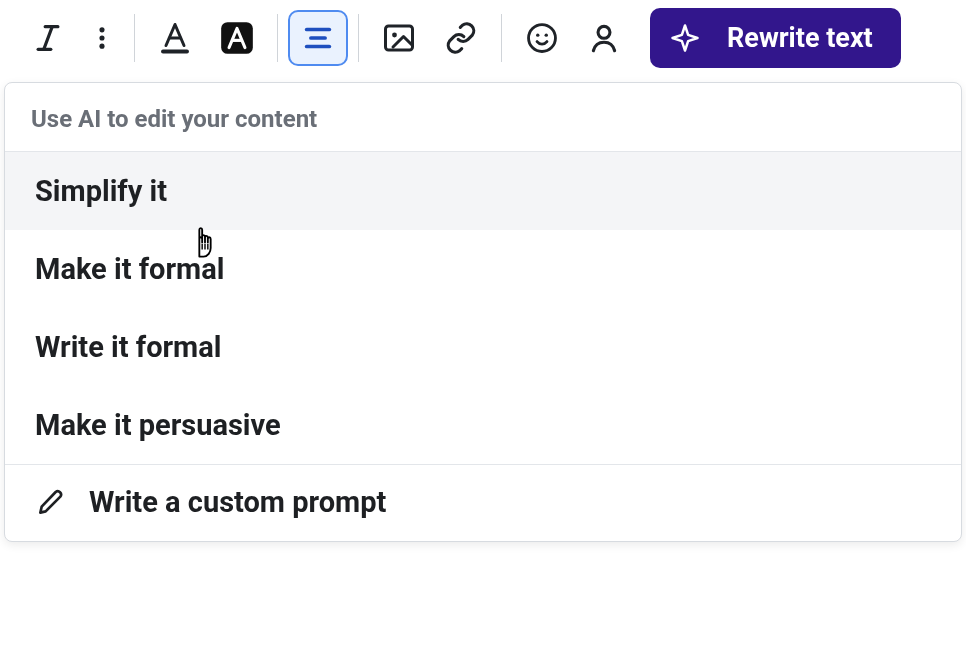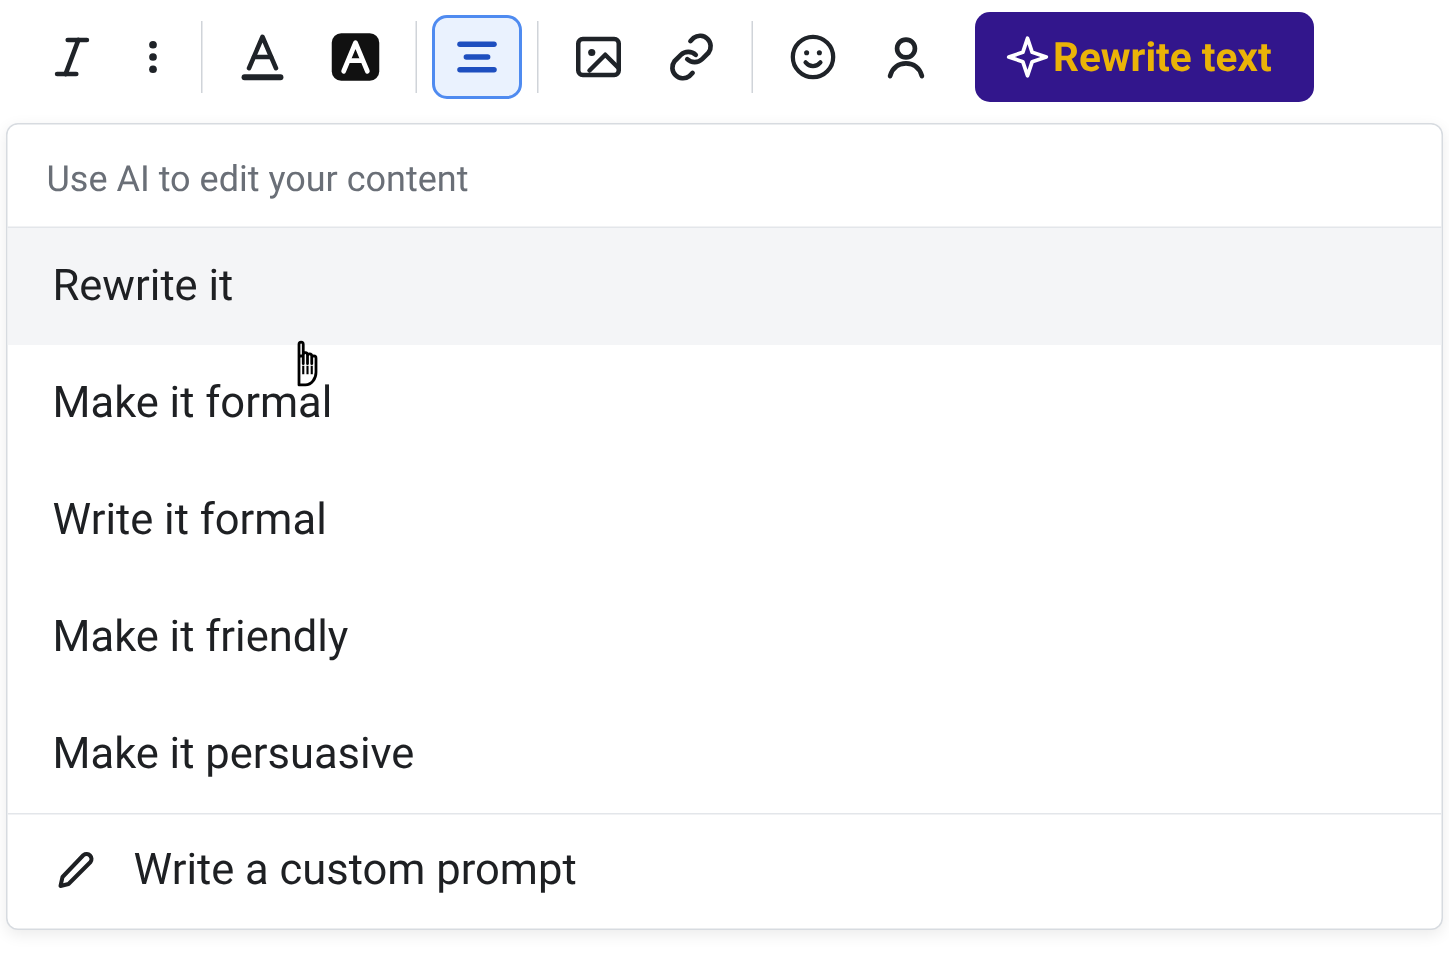--- a/index.html
+++ b/index.html
@@ -40,42 +40,43 @@
     border: 2px solid #4f8bf0;
     background: #eaf2fe;
     border-radius: 10px;
   }
 
   .rewrite-btn {
     margin-left: 14px;
     height: 60px;
     padding: 0 28px 0 20px;
     background: #32168c;
-    color: #eab308;
+    color: #ffffff;
     border-radius: 10px;
     display: flex;
     align-items: center;
-    gap: 2px;
+    gap: 27px;
     font-weight: 700;
     font-size: 27px;
     cursor: pointer;
   }
   .rewrite-btn svg { flex-shrink:0; }
 
   
   .panel {
     position: absolute;
     left: 4px;
     top: 82px;
     width: 958px;
     background: #ffffff;
     border: 1px solid #d7dbe0;
     border-radius: 8px;
     box-shadow: 0 3px 10px rgba(0,0,0,0.08);
     overflow: hidden;
+    font-weight: bold;
   }
   .panel-header {
     padding: 22px 26px 18px 26px;
     color: #6a6f77;
     font-size: 24px;
   }
   .panel-item {
     padding: 22px 30px;
     font-size: 29px;
     color: #1e2023;
@@ -196,30 +197,27 @@
     </svg>
     <span>Rewrite text</span>
   </div>
 </div>
 
 <div class="panel">
   <div class="panel-header">Use AI to edit your content</div>
   <div class="panel-sep"></div>
 
   <div class="panel-item hovered">
-    <span>Rewrite it</span>
+    <span>Simplify it</span>
   </div>
   <div class="panel-item">
     <span>Make it formal</span>
   </div>
   <div class="panel-item">
     <span>Write it formal</span>
-  </div>
-  <div class="panel-item">
-    <span>Make it friendly</span>
   </div>
   <div class="panel-item">
     <span>Make it persuasive</span>
   </div>
 
   <div class="panel-sep"></div>
 
   <div class="panel-footer">
     <svg width="32" height="32" viewBox="0 0 24 24" fill="none" stroke="#1e2023" stroke-width="2" stroke-linecap="round" stroke-linejoin="round">
       <path d="M4 20 L8 19 L19 8 a2.5 2.5 0 0 0 -3.5 -3.5 L5 15.5 Z"></path>

